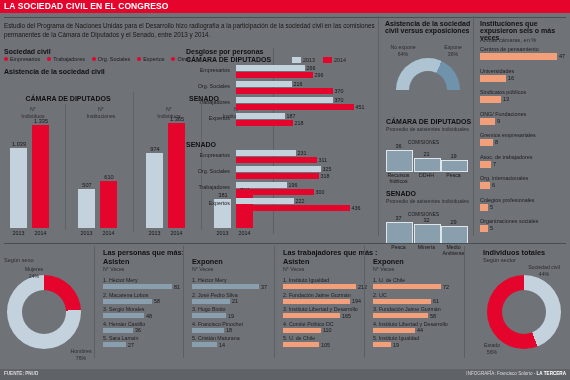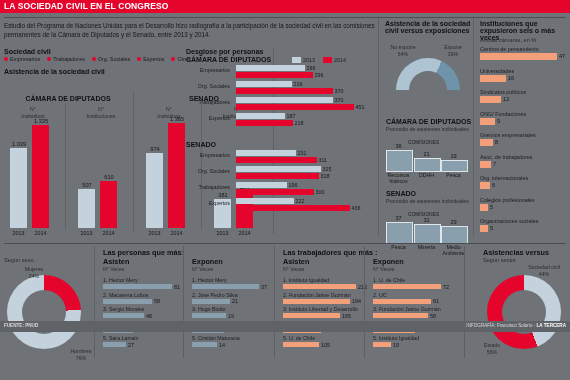--- a/index.html
+++ b/index.html
@@ -3,21 +3,21 @@
 <meta charset="utf-8">
 <style>
   html,body{margin:0;padding:0;}
   body{
     width:570px;height:380px;overflow:hidden;
     background:#6f7276;
     font-family:"Liberation Sans","DejaVu Sans",sans-serif;
     color:#1d1d1d;
     -webkit-font-smoothing:none;
   }
-  .page{position:relative;width:570px;height:332px;}
+  .page{position:relative;width:570px;height:380px;}
 
   
   .topbar{height:13px;background:#e4042c;width:100%;}
   .title{
     position:absolute;top:0px;left:4px;font-size:8.5px;font-weight:bold;
     color:#ffffff;letter-spacing:.1px;line-height:13px;
   }
   .hrule{position:absolute;left:4px;right:4px;height:1px;background:#4a4d51;}
 
   .standfirst{
@@ -364,21 +364,21 @@
       <div class="rank-name" style="left:373px;top:320.5px;">4. Instituto Libertad y Desarrollo</div>
       <div class="rank-bar" style="left:373px;top:327.5px;width:42px;background:#f3a07a;"></div>
       <div class="rank-val" style="left:417px;top:327px;">44</div>
       <div class="rank-name" style="left:373px;top:335px;">5. Instituto Igualdad</div>
       <div class="rank-bar" style="left:373px;top:342px;width:18px;background:#f3a07a;"></div>
       <div class="rank-val" style="left:393px;top:341.5px;">19</div>
       <div style="position:absolute;left:364px;top:246px;width:1px;height:112px;background:#5c5f63;"></div>
       <div style="position:absolute;left:464px;top:246px;width:1px;height:112px;background:#5c5f63;"></div>
     </div>
 
-  <div style="position:absolute;left:483px;top:248px;" class="sec-h2">Asistencias versus</div>
+  <div style="position:absolute;left:483px;top:248px;" class="sec-h2">Individuos totales</div>
   <div style="position:absolute;left:483px;top:257px;" class="sub">Según sector</div>
   <div id="donut-sector">
       <div style="position:absolute;left:487px;top:275px;width:74px;height:74px;border-radius:50%;background:conic-gradient(#c3d2dc 0deg 158.4deg,#e4042c 158.4deg 360deg);">
         <div style="position:absolute;left:15px;top:15px;width:44px;height:44px;border-radius:50%;background:#6f7276;"></div>
       </div>
       <div class="tiny" style="position:absolute;left:520px;top:264px;width:48px;text-align:center;line-height:6.5px;">
         <div>Sociedad civil</div>
         <div>44%</div>
       </div>
       <div class="tiny" style="position:absolute;left:472px;top:342px;width:40px;text-align:center;line-height:6.5px;">

